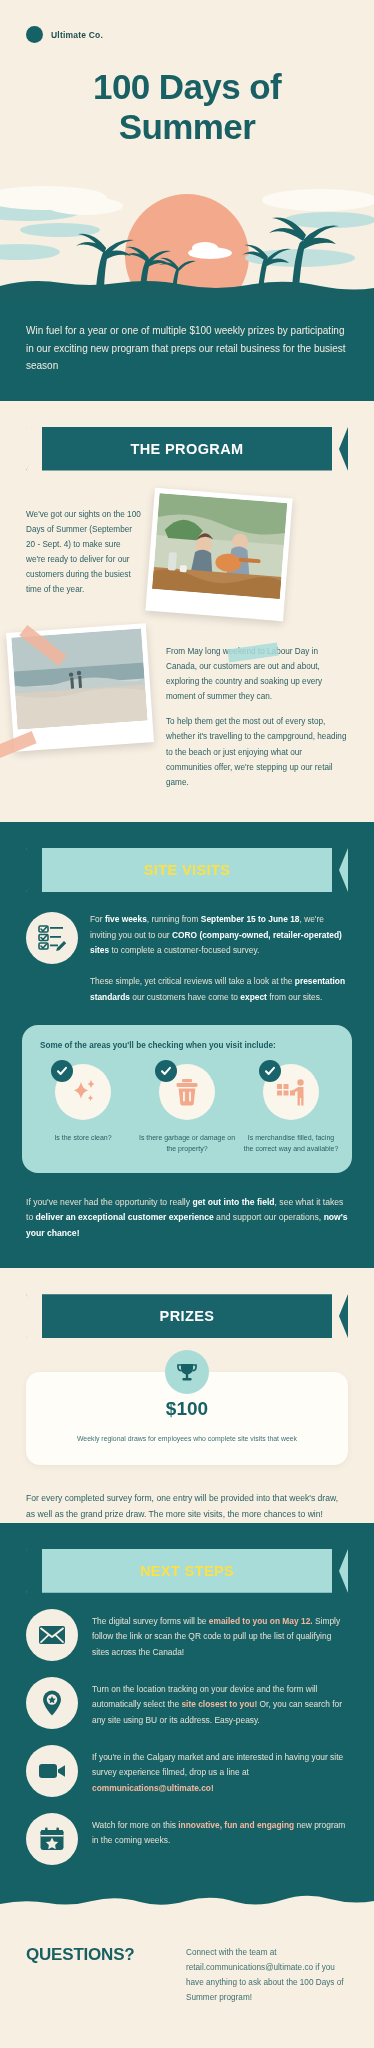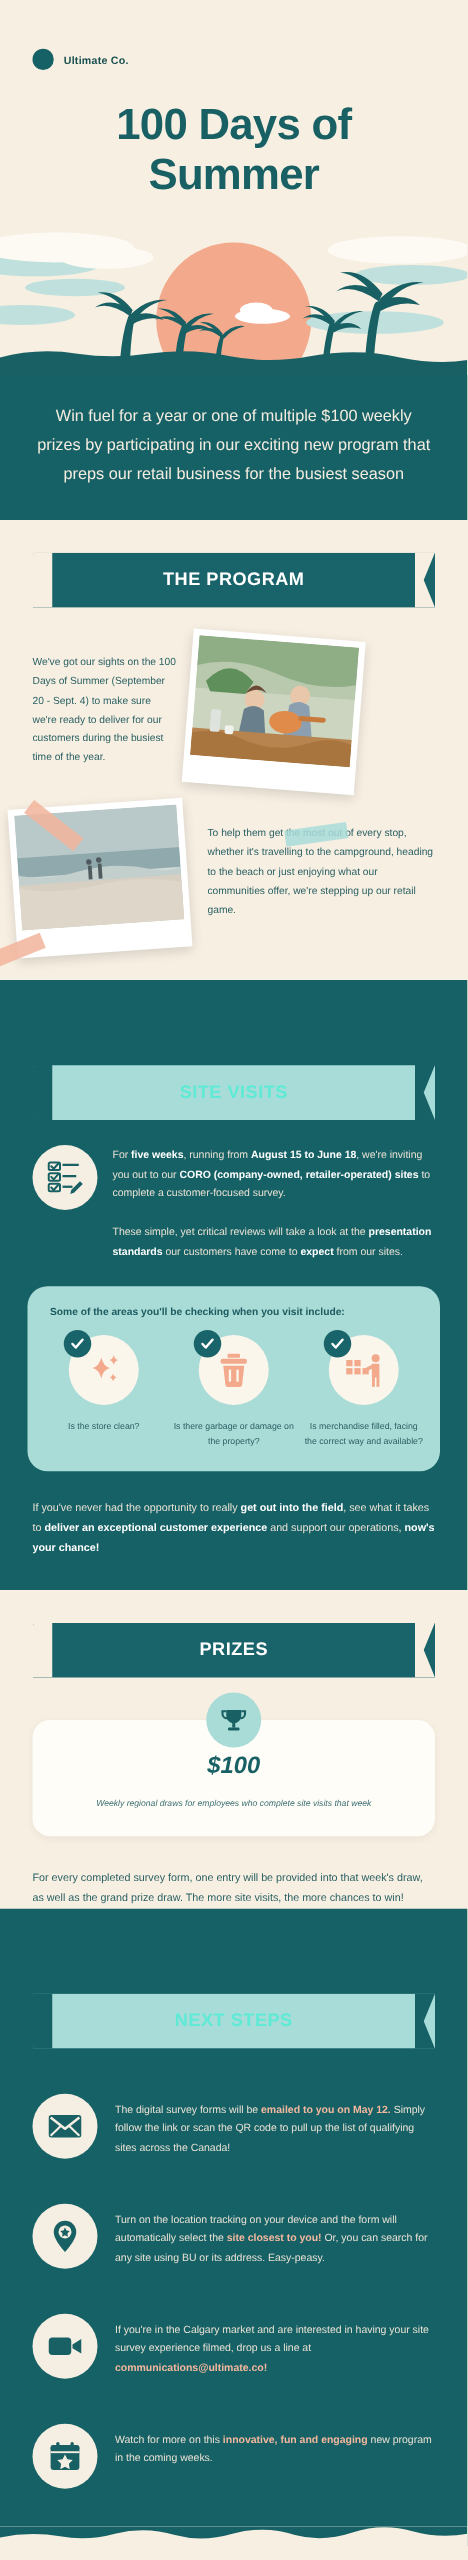--- a/index.html
+++ b/index.html
@@ -6,53 +6,53 @@
   html, body {
     width: 374px;
     background: #f7efe2;
     font-family: "Liberation Sans", sans-serif;
   }
   body { width: 374px; overflow-x: hidden; }
 
   .page { width: 374px; position: relative; background: #f7efe2; }
 
   
-  .hero { position: relative; background: #f7efe2; padding: 15px 0 0 0; height: 300px; overflow: hidden; }
+  .hero { position: relative; background: #f7efe2; padding: 2px 0 0 0; height: 300px; overflow: hidden; }
   .brand { display: flex; align-items: center; gap: 8px; padding: 24px 0 0 26px; position: relative; z-index: 5;}
   .brand-dot { width: 17px; height: 17px; border-radius: 50%; background: #166165; display:block; }
   .brand-name { font-size: 8.5px; font-weight: bold; color: #1a4f50; letter-spacing: .2px; }
   .hero-title {
     position: relative; z-index: 5;
     text-align: center; color: #186063;
     font-size: 35px; font-weight: bold; line-height: 1.15;
     letter-spacing: -0.6px;
     padding: 24px 30px 0 30px;
   }
   .scene { position: absolute; left: 0; bottom: 0; width: 374px; height: 140px; }
 
   
   .intro {
     background: #166165; color: #f4ece0;
-    text-align: center; font-size: 13px; line-height: 1.75;
+    text-align: left; font-size: 10px; line-height: 1.75;
     padding: 22px 26px 26px 26px;
   }
 
   
   .banner-wrap { padding: 26px 26px 0 26px; }
   .ribbon {
     position: relative; height: 44px;
     display: flex; align-items: center; justify-content: center;
     font-size: 14.5px; font-weight: bold; letter-spacing: .4px;
   }
   .ribbon .body { position: absolute; inset: 0; }
   .ribbon span { position: relative; z-index: 2; }
   .ribbon.dark { color: #ffffff; }
   .ribbon.dark .body { background: #19636a;
     clip-path: polygon(0 0, 100% 0, 100% 100%, 0 100%, 4% 50%); }
-  .ribbon.light { color: #5eead4; margin-top: 42px; }
+  .ribbon.light { color: #fde047; }
   .ribbon.light .body { background: #a8dcd9;
     clip-path: polygon(0 0, 100% 0, 100% 100%, 0 100%, 4% 50%); }
   .ribbon .notch-l, .ribbon .notch-r { position: absolute; top: 0; width: 16px; height: 100%; z-index: 3; }
   .ribbon .notch-l { left: 0; }
   .ribbon .notch-r { right: 0; }
 
   
   .program { background: #f7efe2; padding: 0 0 22px 0; position: relative; }
   .program-top { display: flex; padding: 22px 0 0 0; }
   .program-col-left { width: 150px; padding: 14px 8px 0 26px; }
@@ -103,34 +103,33 @@
   .sv-closing { font-size: 8.6px; line-height: 1.85; color: #e8e1d4; padding: 22px 26px 0 26px; }
   .sv-closing b { color: #fff; }
 
   
   .prizes { background: #f7efe2; }
   .prize-grid { display: flex; gap: 14px; padding: 34px 26px 0 26px; }
   .prize-card {
     flex: 1; background: #fffdf8; border-radius: 14px;
     padding: 26px 10px 20px 10px; text-align: center; position: relative;
     box-shadow: 0 2px 7px rgba(0,0,0,.05);
-    font-style: italic;
   }
   .prize-badge {
     position: absolute; left: 50%; top: -22px; transform: translateX(-50%);
     width: 44px; height: 44px; border-radius: 50%; background: #a9dbd7;
     display: flex; align-items: center; justify-content: center;
   }
   .prize-amount { font-size: 19px; font-weight: bold; color: #186063; line-height: 1.12; }
   .prize-desc { font-size: 6.9px; line-height: 1.65; color: #3d7072; padding-top: 14px; }
   .prizes-note { font-size: 8.6px; line-height: 1.85; color: #2b6164; padding: 26px 26px 0 26px; }
 
   
   .nextsteps { background: #166165; padding-bottom: 30px; }
-  .step-row { display: flex; gap: 14px; padding: 36px 26px 0 26px; align-items: flex-start; }
+  .step-row { display: flex; gap: 14px; padding: 16px 26px 0 26px; align-items: flex-start; }
   .step-badge {
     flex: none; width: 52px; height: 52px; border-radius: 50%; background: #f5eee2;
     display: flex; align-items: center; justify-content: center;
   }
   .step-text { font-size: 8.4px; line-height: 1.85; color: #e8e1d4; padding-top: 5px; }
   .step-text b { color: #f3b89e; }
 
   
   .footer { background: #f7efe2; position: relative; padding: 34px 26px 34px 26px; display: flex; gap: 10px; }
   .torn { display: block; width: 374px; height: 16px; }
@@ -256,20 +255,21 @@
             <path d="M0 58 q30 8 62 2 q34-6 68 2 V92 H0 Z" fill="#ded7c9"></path>
             <rect x="56" y="44" width="3" height="11" fill="#4f5b5e"></rect>
             <rect x="64" y="43" width="3" height="12" fill="#4f5b5e"></rect>
             <circle cx="57" cy="41" r="2.2" fill="#4f5b5e"></circle>
             <circle cx="65" cy="40" r="2.2" fill="#4f5b5e"></circle>
           </svg>
         </div>
         <div class="tape tape-peach" style="left:-14px; top:112px; transform:rotate(-22deg);"></div>
       </div>
       <div class="program-col-right">
+        <p class="body-text" style="padding-bottom:10px;">From May long weekend to Labour Day in Canada, our customers are out and about, exploring the country and soaking up every moment of summer they can.</p>
         <p class="body-text" style="padding-bottom:10px;">To help them get the most out of every stop, whether it's travelling to the campground, heading to the beach or just enjoying what our communities offer, we're stepping up our retail game.</p>
       </div>
     </div>
     <div class="tape" style="position:absolute; left:228px; top:245px; transform:rotate(-8deg);"></div>
     <div class="tape tape-peach" style="position:absolute; left:18px; top:238px; transform:rotate(38deg);"></div>
   </section>
 
   <section class="sitevisits">
     <div class="banner-wrap">
       <div class="ribbon light">
@@ -292,21 +292,21 @@
           <rect x="13" y="4" width="13" height="1.8" fill="#186063"></rect>
           <rect x="2" y="11.5" width="9" height="6" rx="1.2" fill="none" stroke="#186063" stroke-width="1.6"></rect>
           <path d="M4 14.5 l2 2 l3.5-4" stroke="#186063" stroke-width="1.6" fill="none" stroke-linecap="round"></path>
           <rect x="13" y="13" width="11" height="1.8" fill="#186063"></rect>
           <rect x="2" y="20" width="9" height="6" rx="1.2" fill="none" stroke="#186063" stroke-width="1.6"></rect>
           <path d="M4 23 l2 2 l3.5-4" stroke="#186063" stroke-width="1.6" fill="none" stroke-linecap="round"></path>
           <rect x="13" y="21.5" width="8" height="1.8" fill="#186063"></rect>
           <path d="M20 25 l7-7 l2.2 2.2 l-7 7 l-3 0.9 z" fill="#186063"></path>
         </svg>
       </div>
-      <div class="sv-text">For <b>five weeks</b>, running from <b>August 15 to June 18</b>, we're inviting you out to our <b>CORO (company-owned, retailer-operated) sites</b> to complete a customer-focused survey.</div>
+      <div class="sv-text">For <b>five weeks</b>, running from <b>September 15 to June 18</b>, we're inviting you out to our <b>CORO (company-owned, retailer-operated) sites</b> to complete a customer-focused survey.</div>
     </div>
     <div class="sv-para">These simple, yet critical reviews will take a look at the <b>presentation standards</b> our customers have come to <b>expect</b> from our sites.</div>
 
     <div class="checkcard">
       <div class="checkcard-title">Some of the areas you'll be checking when you visit include:</div>
       <div class="check-grid">
 
         <div class="check-item">
           <div class="check-ico-wrap">
             <div class="check-circle">

